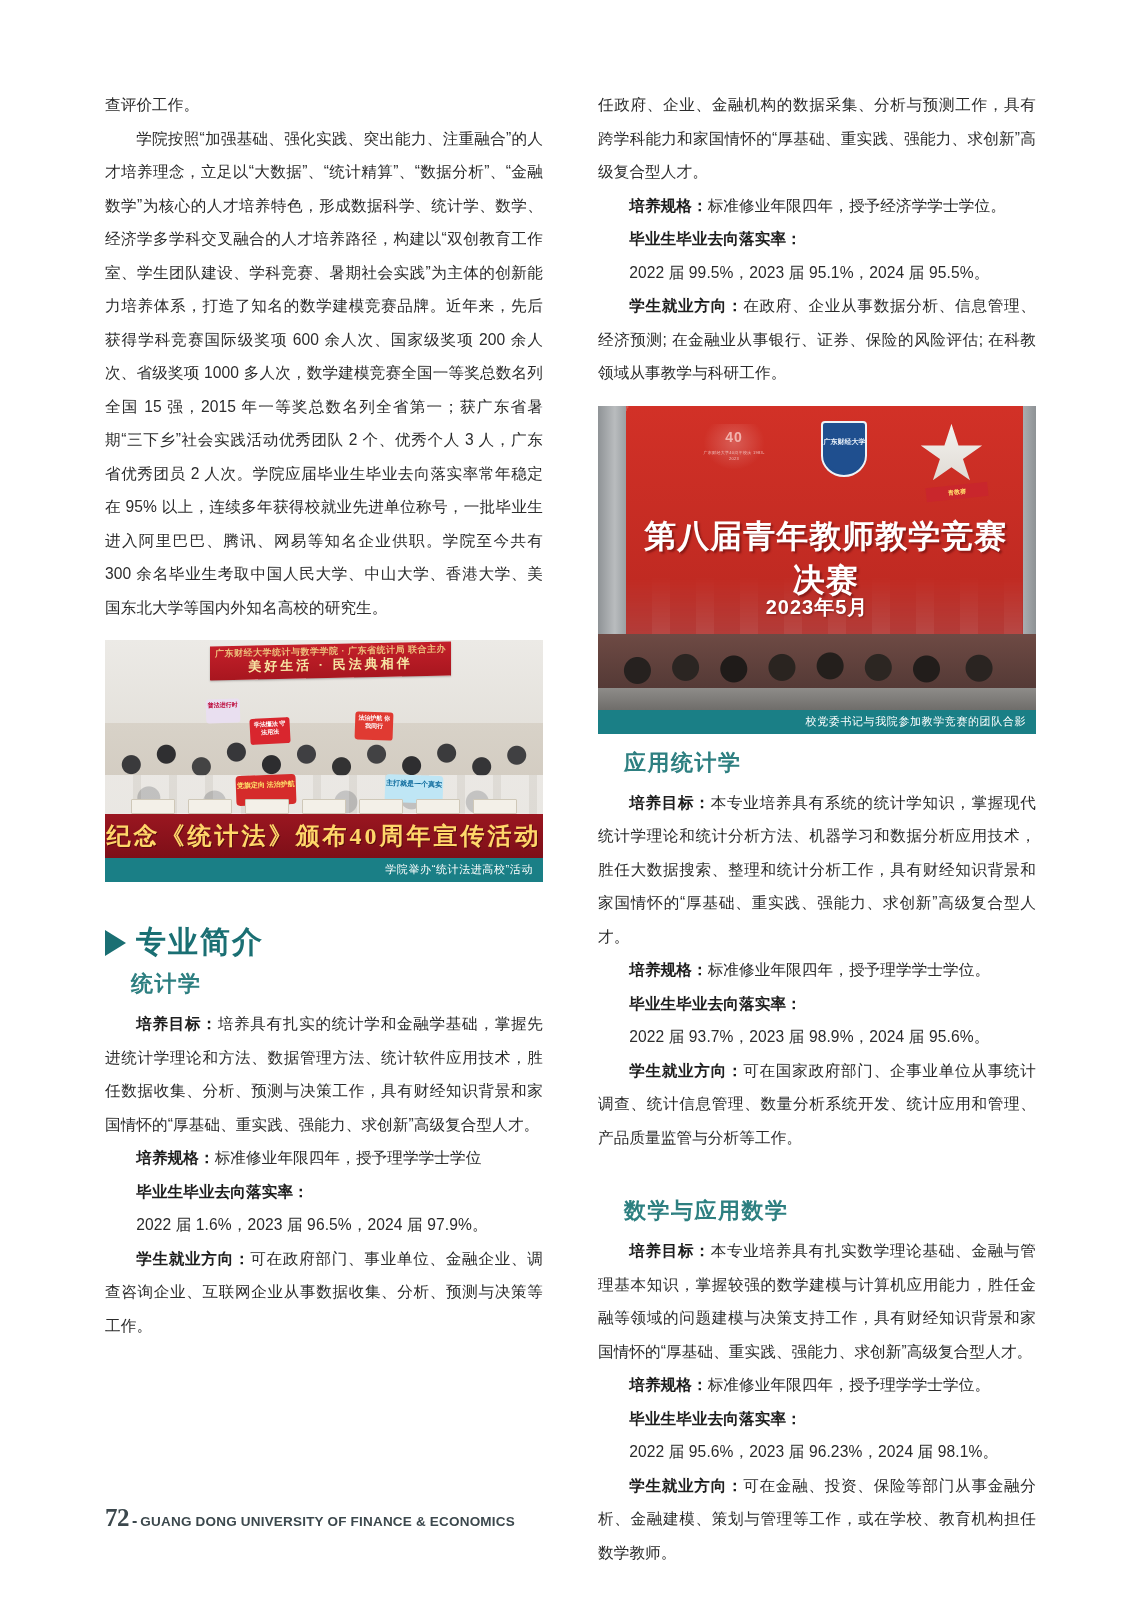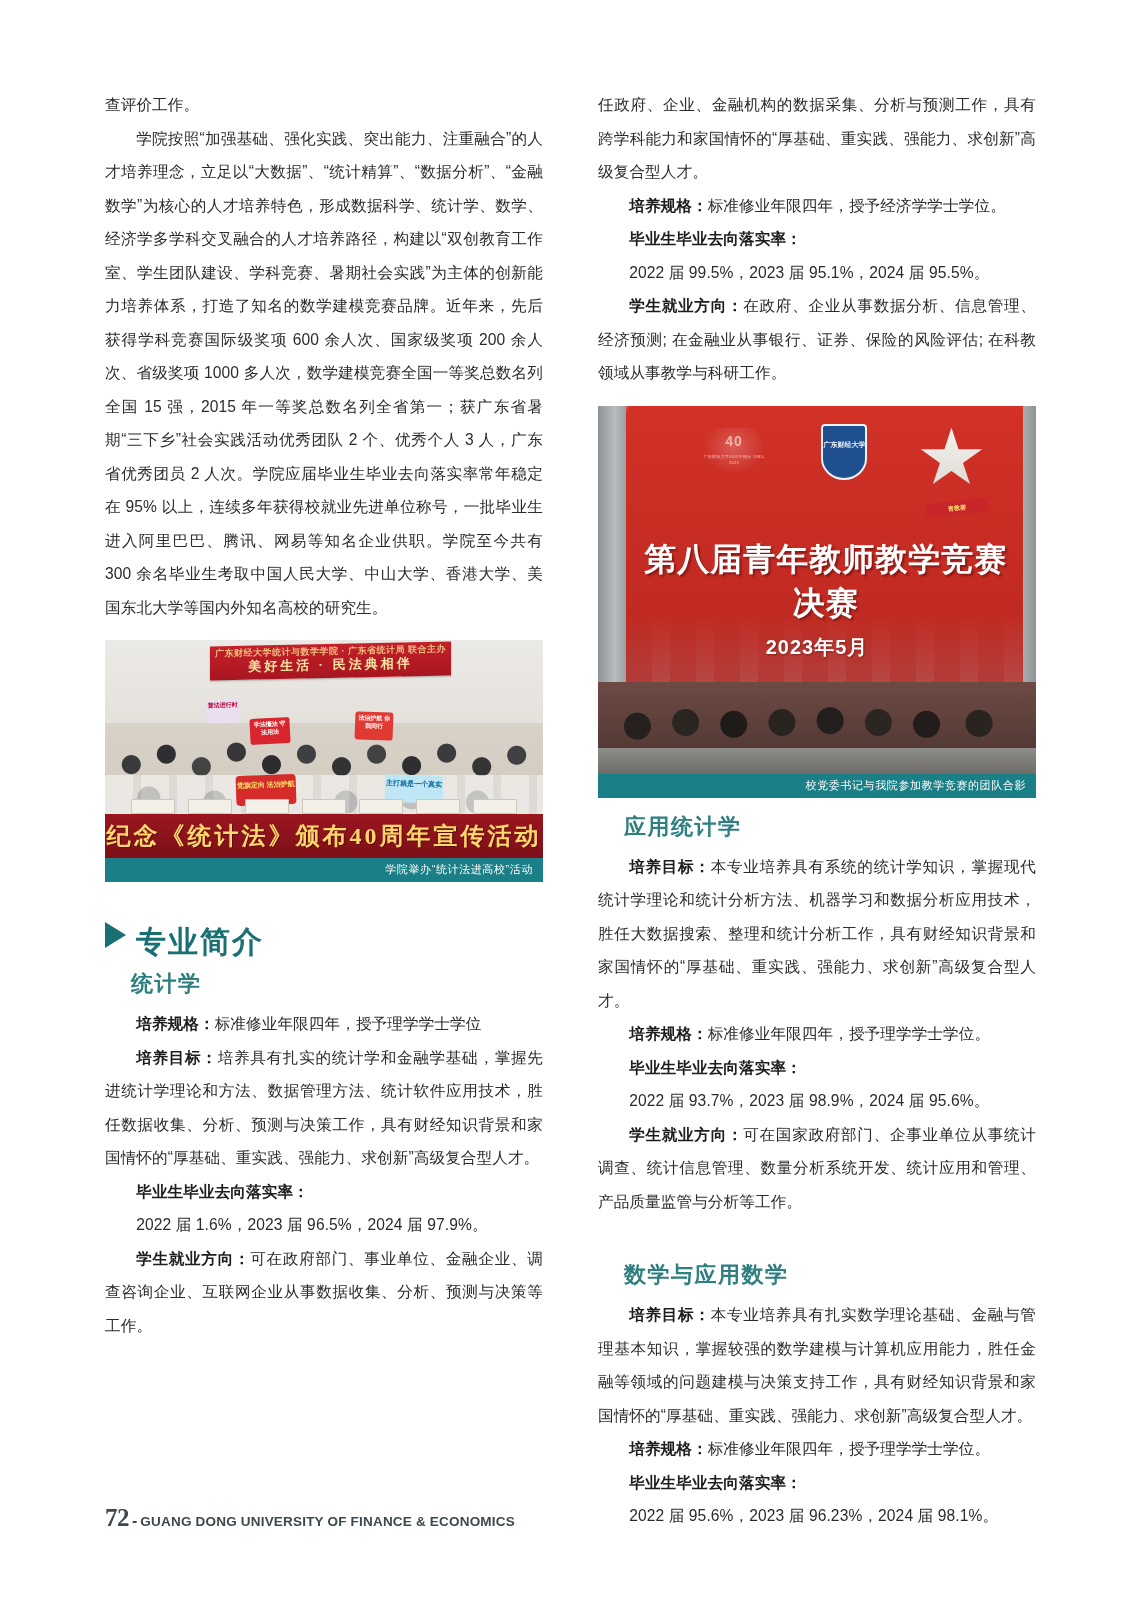--- a/index.html
+++ b/index.html
@@ -40,20 +40,21 @@
     letter-spacing: 0.1px;
   }
   p.indent { text-indent: 2em; }
   .lbl {
     font-weight: bold;
     color: #1d1d1d;
   }
   
   .section-heading {
     display: flex;
+    align-items: center;
     gap: 10px;
     margin: 40px 0 6px 0;
   }
   .tri {
     width: 0;
     height: 0;
     border-top: 13px solid transparent;
     border-bottom: 13px solid transparent;
     border-left: 21px solid #1a6f73;
     flex: 0 0 auto;
@@ -185,21 +186,21 @@
     position:absolute; left:0; bottom:20%; width:100%; height:10%;
     background:transparent;
   }
   .p1-names span{
     position:absolute; bottom:0; width:42px; height:13px; background:#f3f0e8;
     border:1px solid #cfc8b8; border-radius:1px;
   }
 
   
   .photo2 {
-    height: 368px;
+    height: 304px;
     background: linear-gradient(180deg, #d23127 0%, #c02a22 58%, #8d2a2c 100%);
     text-decoration: underline;
   }
   .p2-leftwall {
     position:absolute; left:0; top:0; width:6.5%; height:100%;
     background:linear-gradient(90deg,#8f9396 0%, #b9bcbe 60%, #9ba0a3 100%);
   }
   .p2-rightwall {
     position:absolute; right:0; top:0; width:3%; height:100%;
     background:linear-gradient(90deg,#a9adb0 0%, #8e9295 100%);
@@ -353,25 +354,25 @@
 
       <div class="section-heading">
         <span class="tri"></span>
         <span class="title">专业简介</span>
       </div>
 
       <div>
         <div class="major-title first">统计学</div>
 
         <p class="body-text indent">
+          <span class="lbl">培养目标：</span><span>培养具有扎实的统计学和金融学基础，掌握先进统计学理论和方法、数据管理方法、统计软件应用技术，胜任数据收集、分析、预测与决策工作，具有财经知识背景和家国情怀的“厚基础、重实践、强能力、求创新”高级复合型人才。</span>
+        </p>
+
+        <p class="body-text indent">
           <span class="lbl">培养规格：</span><span>标准修业年限四年，授予理学学士学位</span>
-        </p>
-
-        <p class="body-text indent">
-          <span class="lbl">培养目标：</span><span>培养具有扎实的统计学和金融学基础，掌握先进统计学理论和方法、数据管理方法、统计软件应用技术，胜任数据收集、分析、预测与决策工作，具有财经知识背景和家国情怀的“厚基础、重实践、强能力、求创新”高级复合型人才。</span>
         </p>
 
         <p class="body-text indent">
           <span class="lbl">毕业生毕业去向落实率：</span>
         </p>
 
         <p class="body-text indent">2022 届 1.6%，2023 届 96.5%，2024 届 97.9%。</p>
 
         <p class="body-text indent">
           <span class="lbl">学生就业方向：</span><span>可在政府部门、事业单位、金融企业、调查咨询企业、互联网企业从事数据收集、分析、预测与决策等工作。</span>
@@ -460,20 +461,23 @@
         <p class="body-text indent">
           <span class="lbl">培养规格：</span><span>标准修业年限四年，授予理学学士学位。</span>
         </p>
 
         <p class="body-text indent">
           <span class="lbl">毕业生毕业去向落实率：</span>
         </p>
 
         <p class="body-text indent">2022 届 95.6%，2023 届 96.23%，2024 届 98.1%。</p>
 
+        <p class="body-text indent">
+          <span class="lbl">学生就业方向：</span><span>可在金融、投资、保险等部门从事金融分析、金融建模、策划与管理等工作，或在学校、教育机构担任数学教师。</span>
+        </p>
       </div>
 
     </div>
   </div>
 
   <div class="footer">
     <span class="pagenum">72</span>
     <span class="dash">-</span>
     <span class="univ">GUANG DONG UNIVERSITY OF FINANCE &amp; ECONOMICS</span>
   </div>

